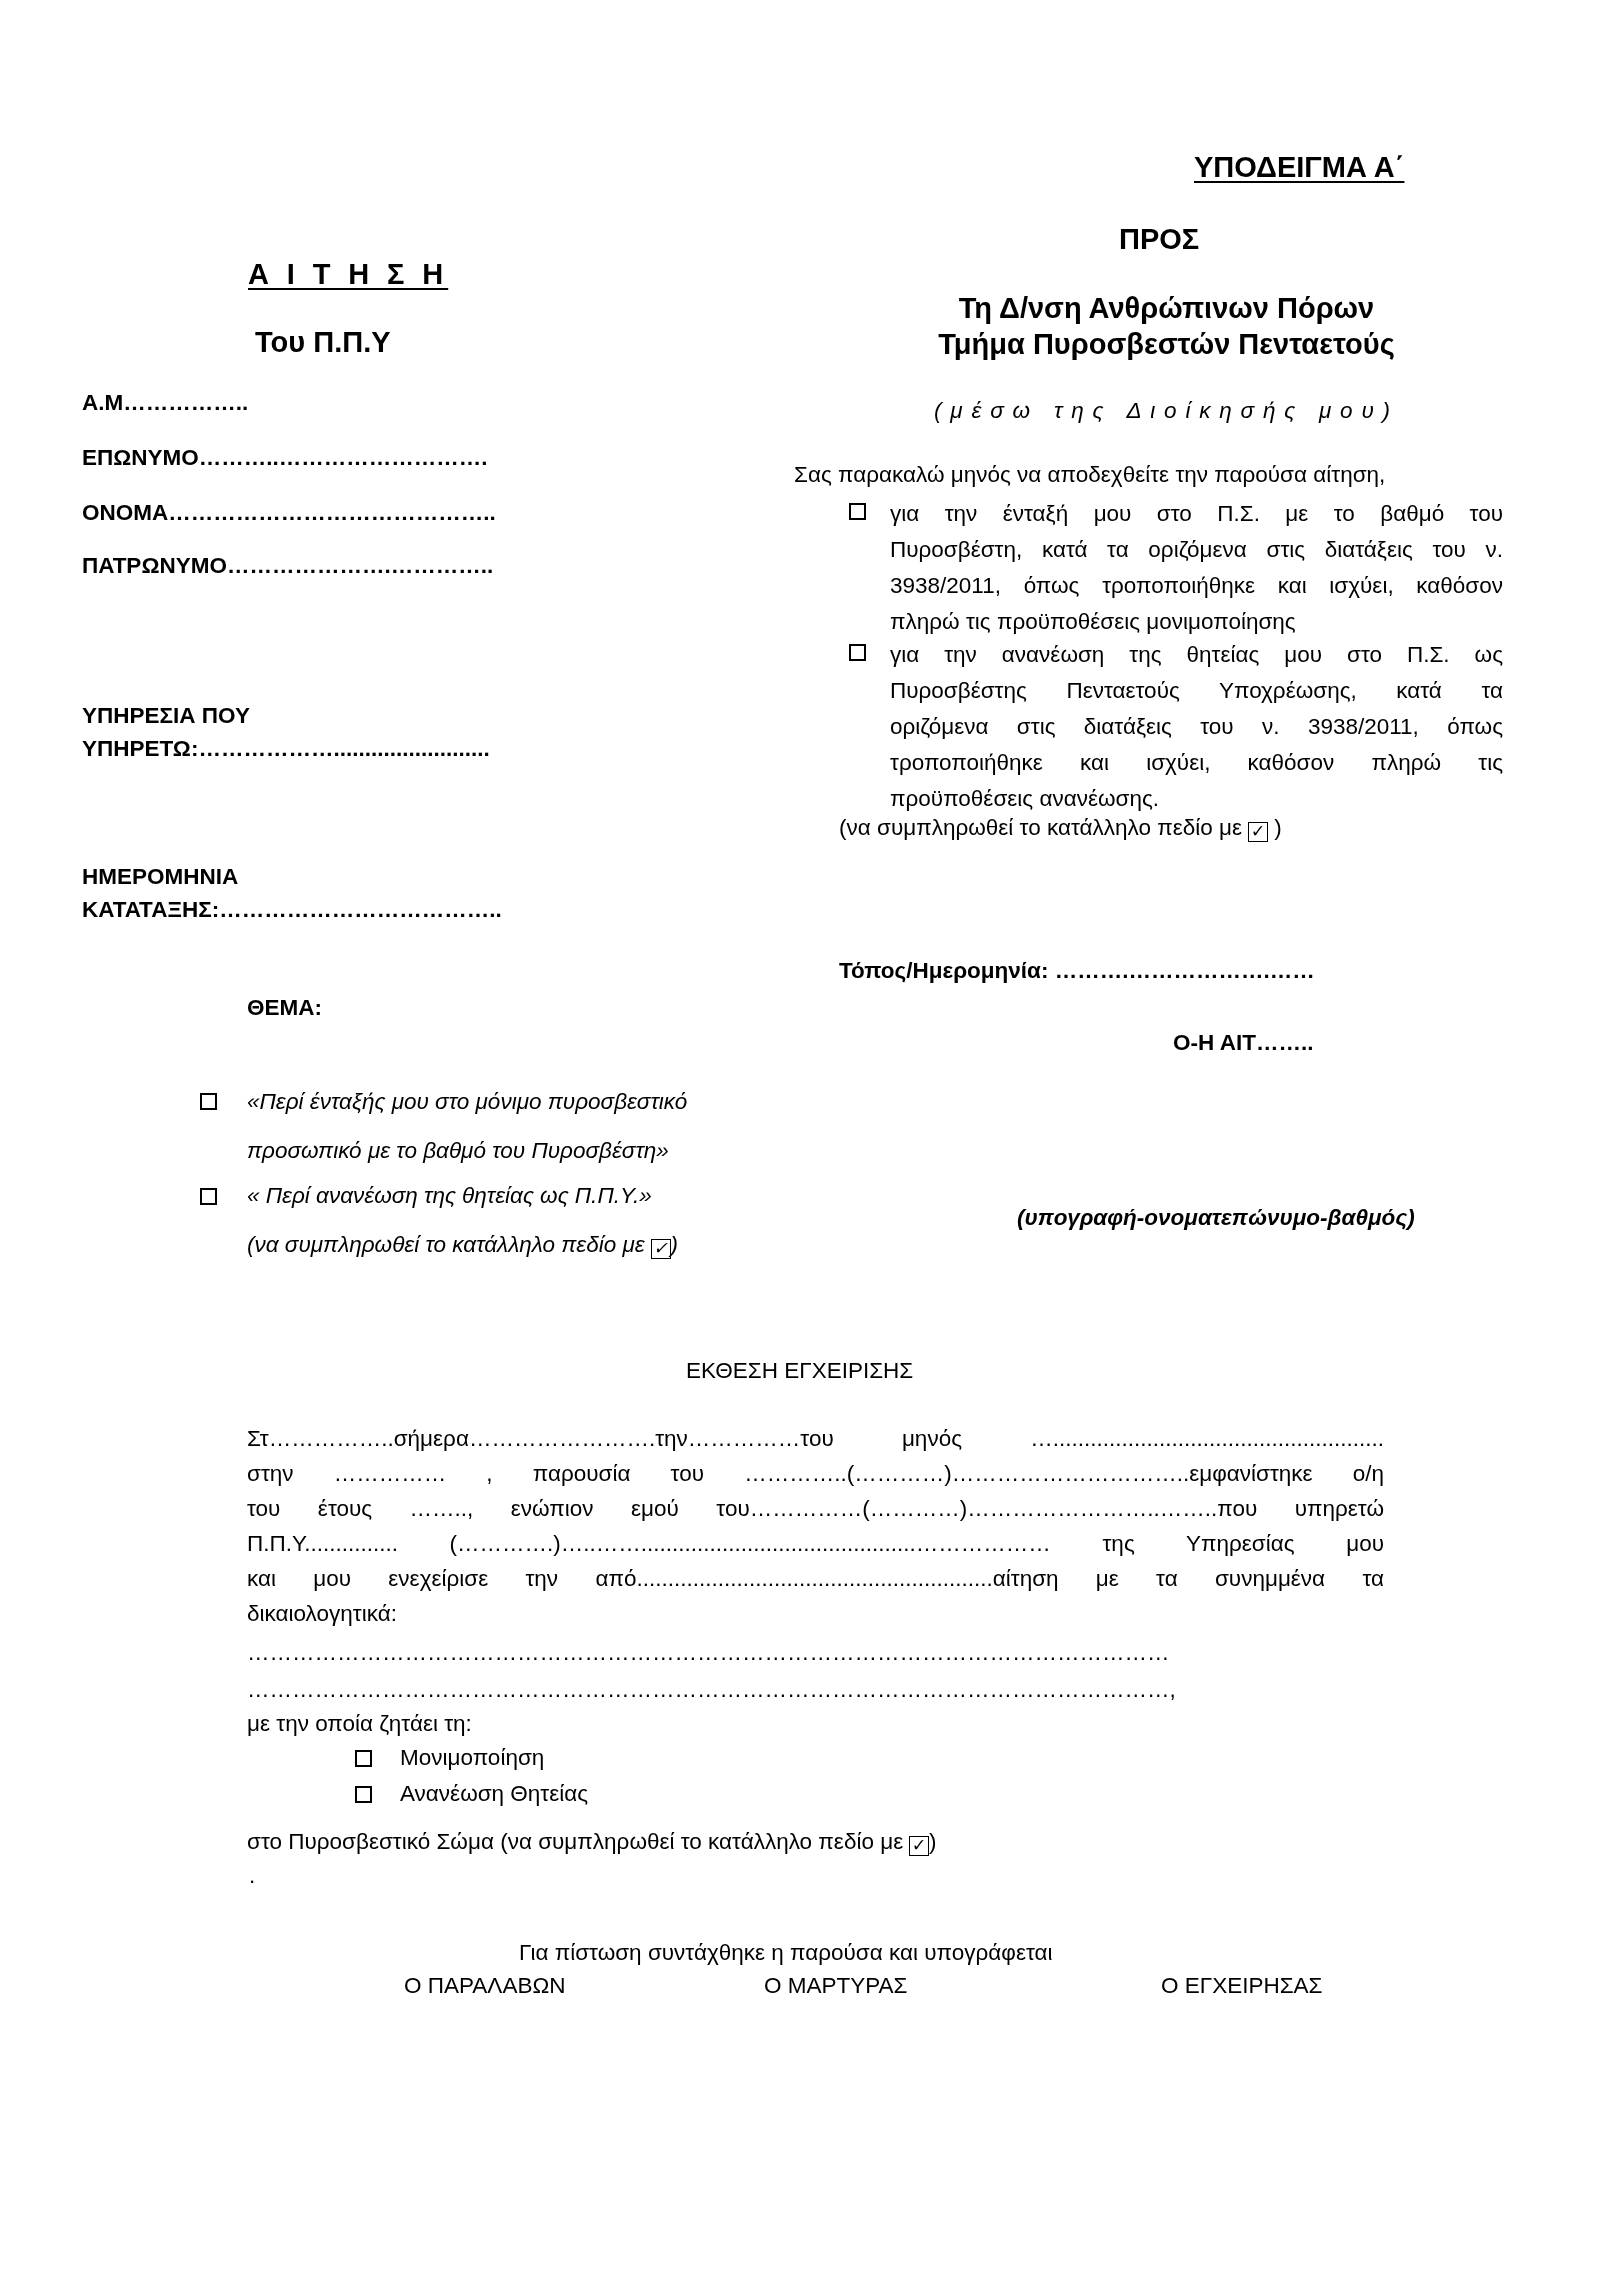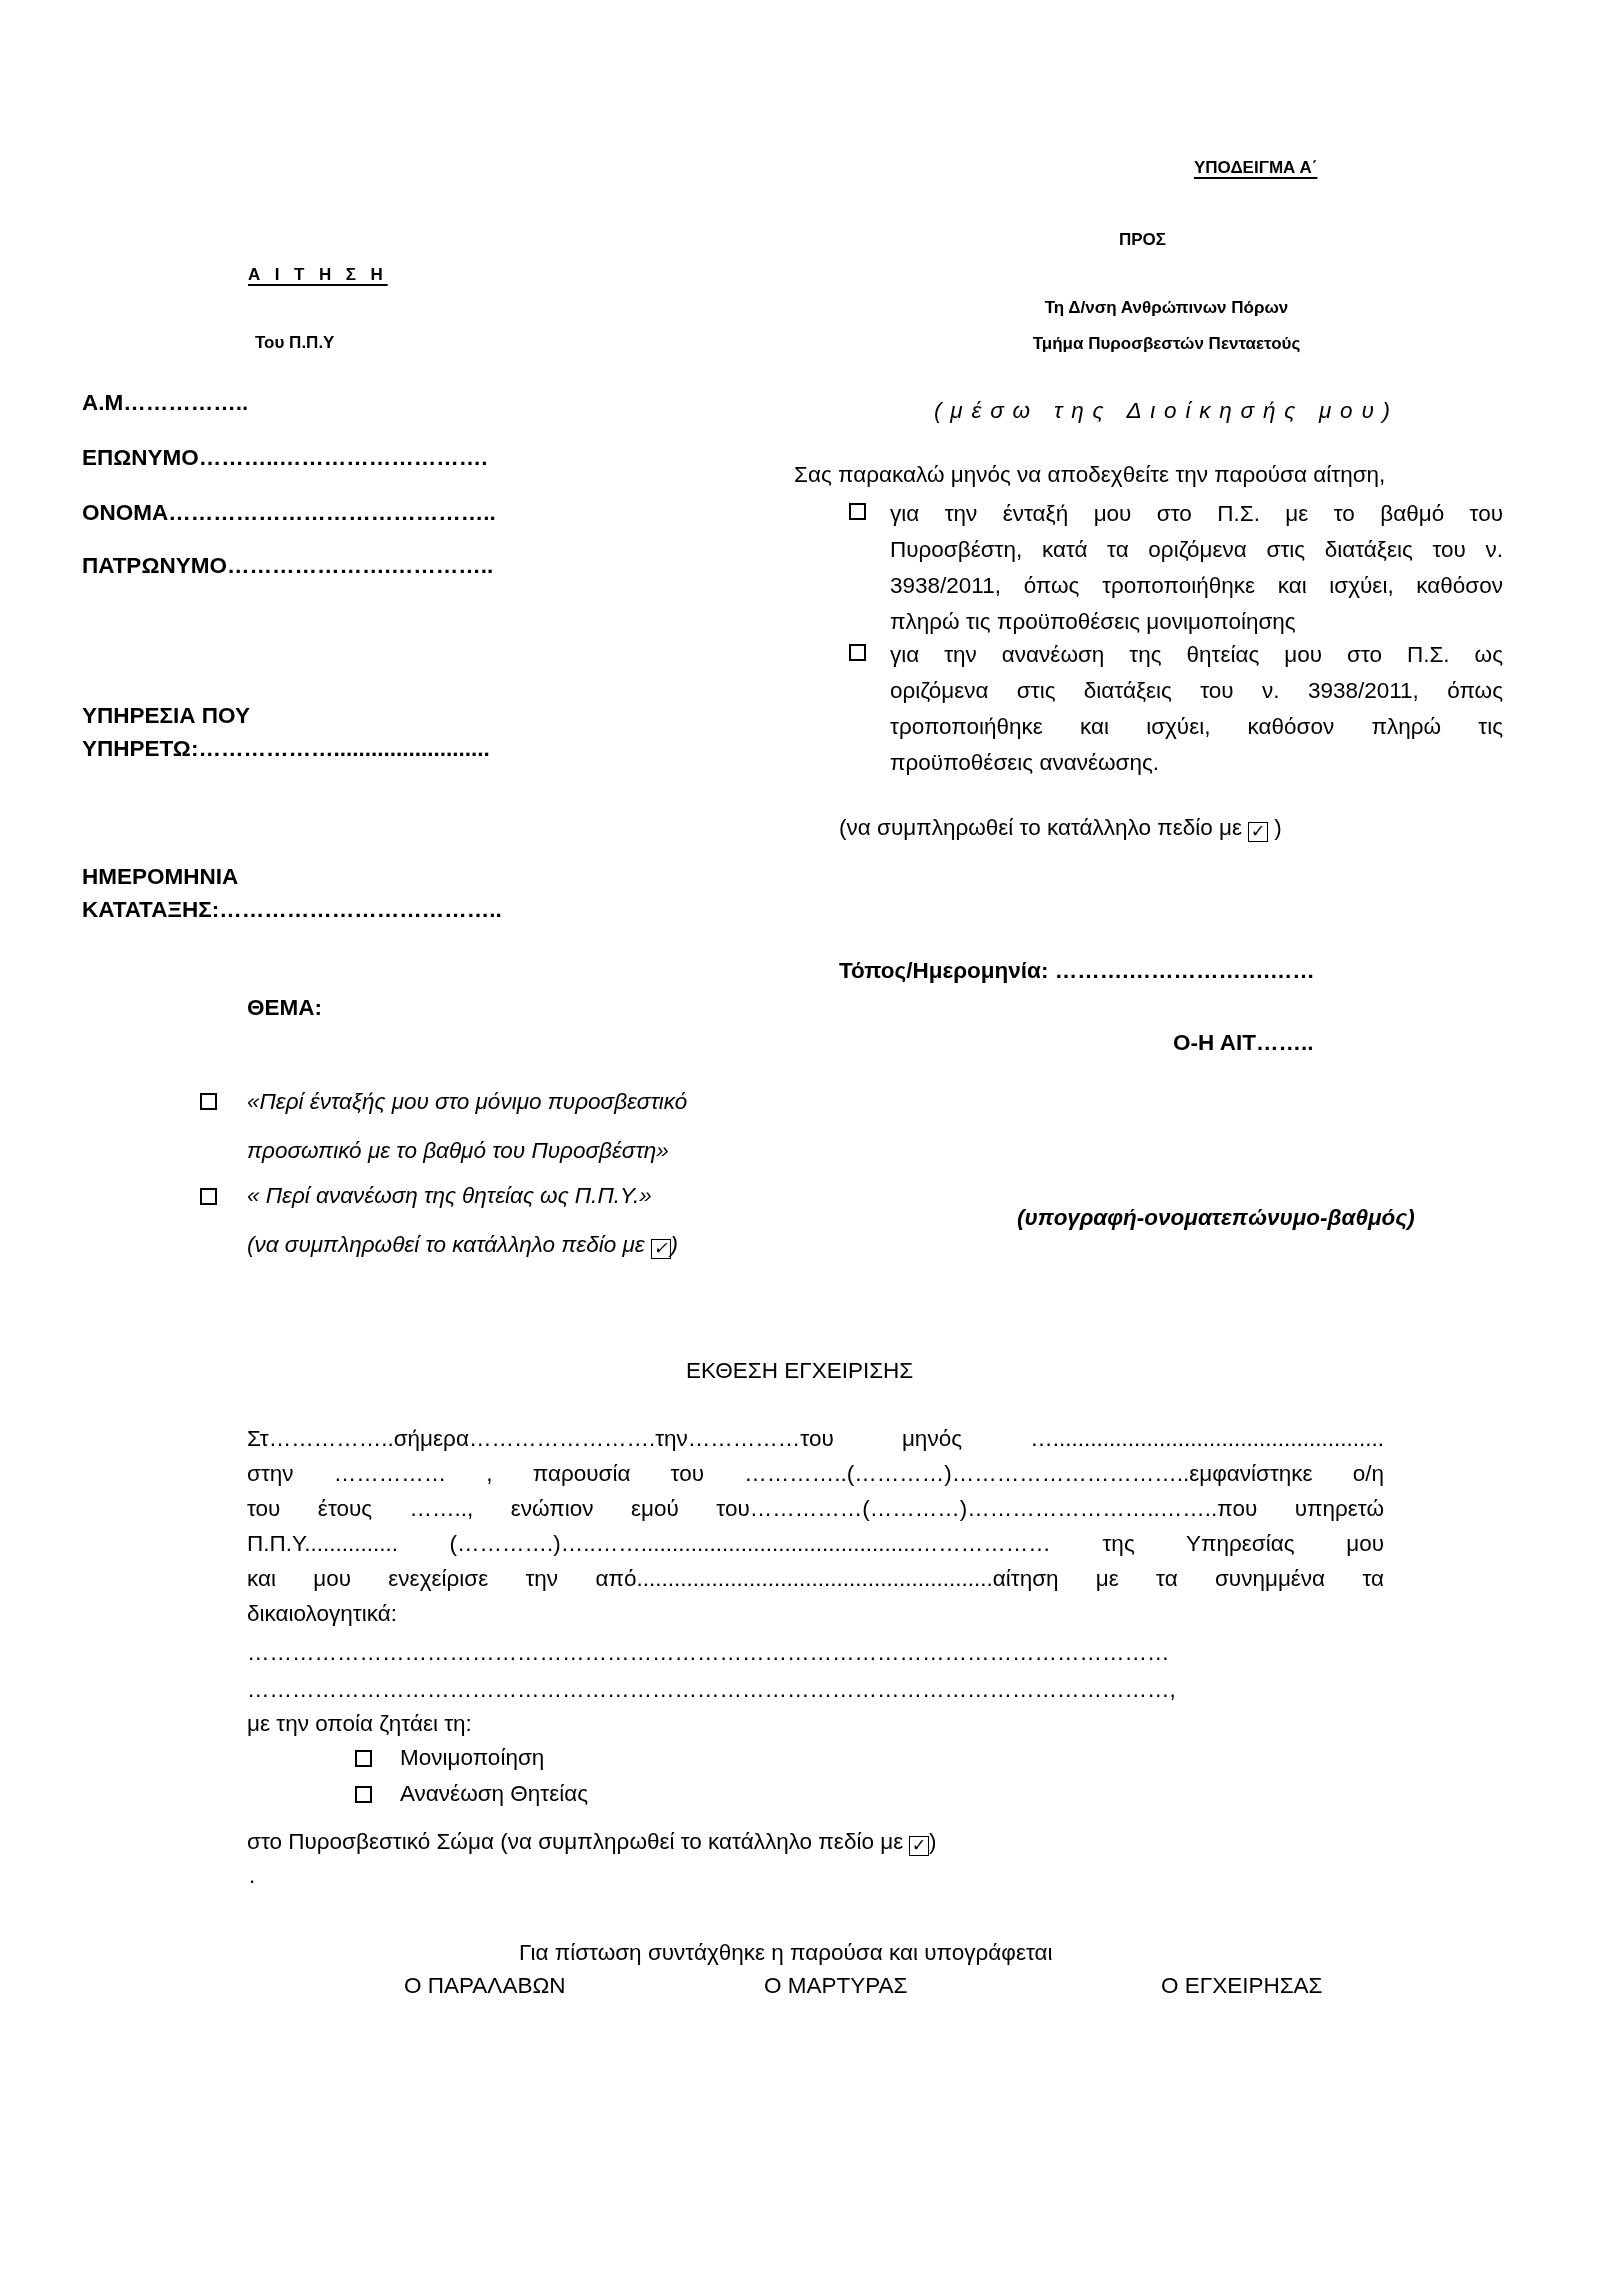--- a/index.html
+++ b/index.html
@@ -1,21 +1,21 @@
 <!DOCTYPE html>
 <html><head>
 <meta charset="utf-8">
 <style>
   html, body { margin: 0; padding: 0; background: #ffffff; }
   body { width: 1621px; height: 2293px; position: relative; overflow: hidden;
          font-family: "Liberation Sans", sans-serif; color: #000; }
   .abs { position: absolute; white-space: nowrap; }
   .b { font-weight: bold; }
   .fs23 { font-size: 22.5px; line-height: 27.4px; }
-  .fs24 { font-size: 17px; line-height: 29px; }
+  .fs24 { font-size: 29px; line-height: 29px; }
   .u { text-decoration: underline; text-underline-offset: 3.9px; text-decoration-thickness: 2px; }
   .it { font-style: italic; }
   .box { display: inline-block; width: 16.7px; height: 16.7px; border: 2px solid #000; box-sizing: border-box; vertical-align: -1px; }
   .checked { display: inline-block; width: 19.6px; height: 19.6px; border: 1.5px solid #000; box-sizing: border-box;
              vertical-align: -2px; position: relative; font-size: 17.6px; line-height: 17.6px; text-align: center; }
   .just-line { display: block; text-align: justify; text-align-last: justify; white-space: normal; }
   .line { display: block; }
 </style>
 </head>
 <body>
@@ -63,20 +63,21 @@
 <div class="abs fs23" style="left:890px; top:496px; width:613px; line-height:36px;">
   <span class="just-line">για  την  ένταξή  μου  στο  Π.Σ.  με  το  βαθμό  του</span>
   <span class="just-line">Πυροσβέστη, κατά τα οριζόμενα στις διατάξεις του  ν.</span>
   <span class="just-line">3938/2011, όπως τροποποιήθηκε και ισχύει, καθόσον</span>
   <span class="line">πληρώ τις προϋποθέσεις μονιμοποίησης</span>
 </div>
 
 <div class="abs" style="left:849px; top:644px;"><span class="box"></span></div>
 <div class="abs fs23" style="left:890px; top:637px; width:613px; line-height:36px;">
   <span class="just-line"> για  την  ανανέωση  της  θητείας  μου  στο  Π.Σ.  ως</span>
+  <span class="just-line">Πυροσβέστης  Πενταετούς  Υποχρέωσης,  κατά  τα</span>
   <span class="just-line">οριζόμενα  στις  διατάξεις  του   ν.  3938/2011,  όπως</span>
   <span class="just-line">τροποποιήθηκε  και  ισχύει,  καθόσον  πληρώ  τις</span>
   <span class="line">προϋποθέσεις ανανέωσης.</span>
 </div>
 
 <div class="abs fs23" style="left:839px; top:814px;">
   <span>(να συμπληρωθεί το κατάλληλο πεδίο με </span><span class="checked"><span>✓</span></span><span> )</span>
 </div>
 
 <div class="abs b fs23" style="left:839px; top:957px;">Τόπος/Ημερομηνία: ……….……………….……</div>

